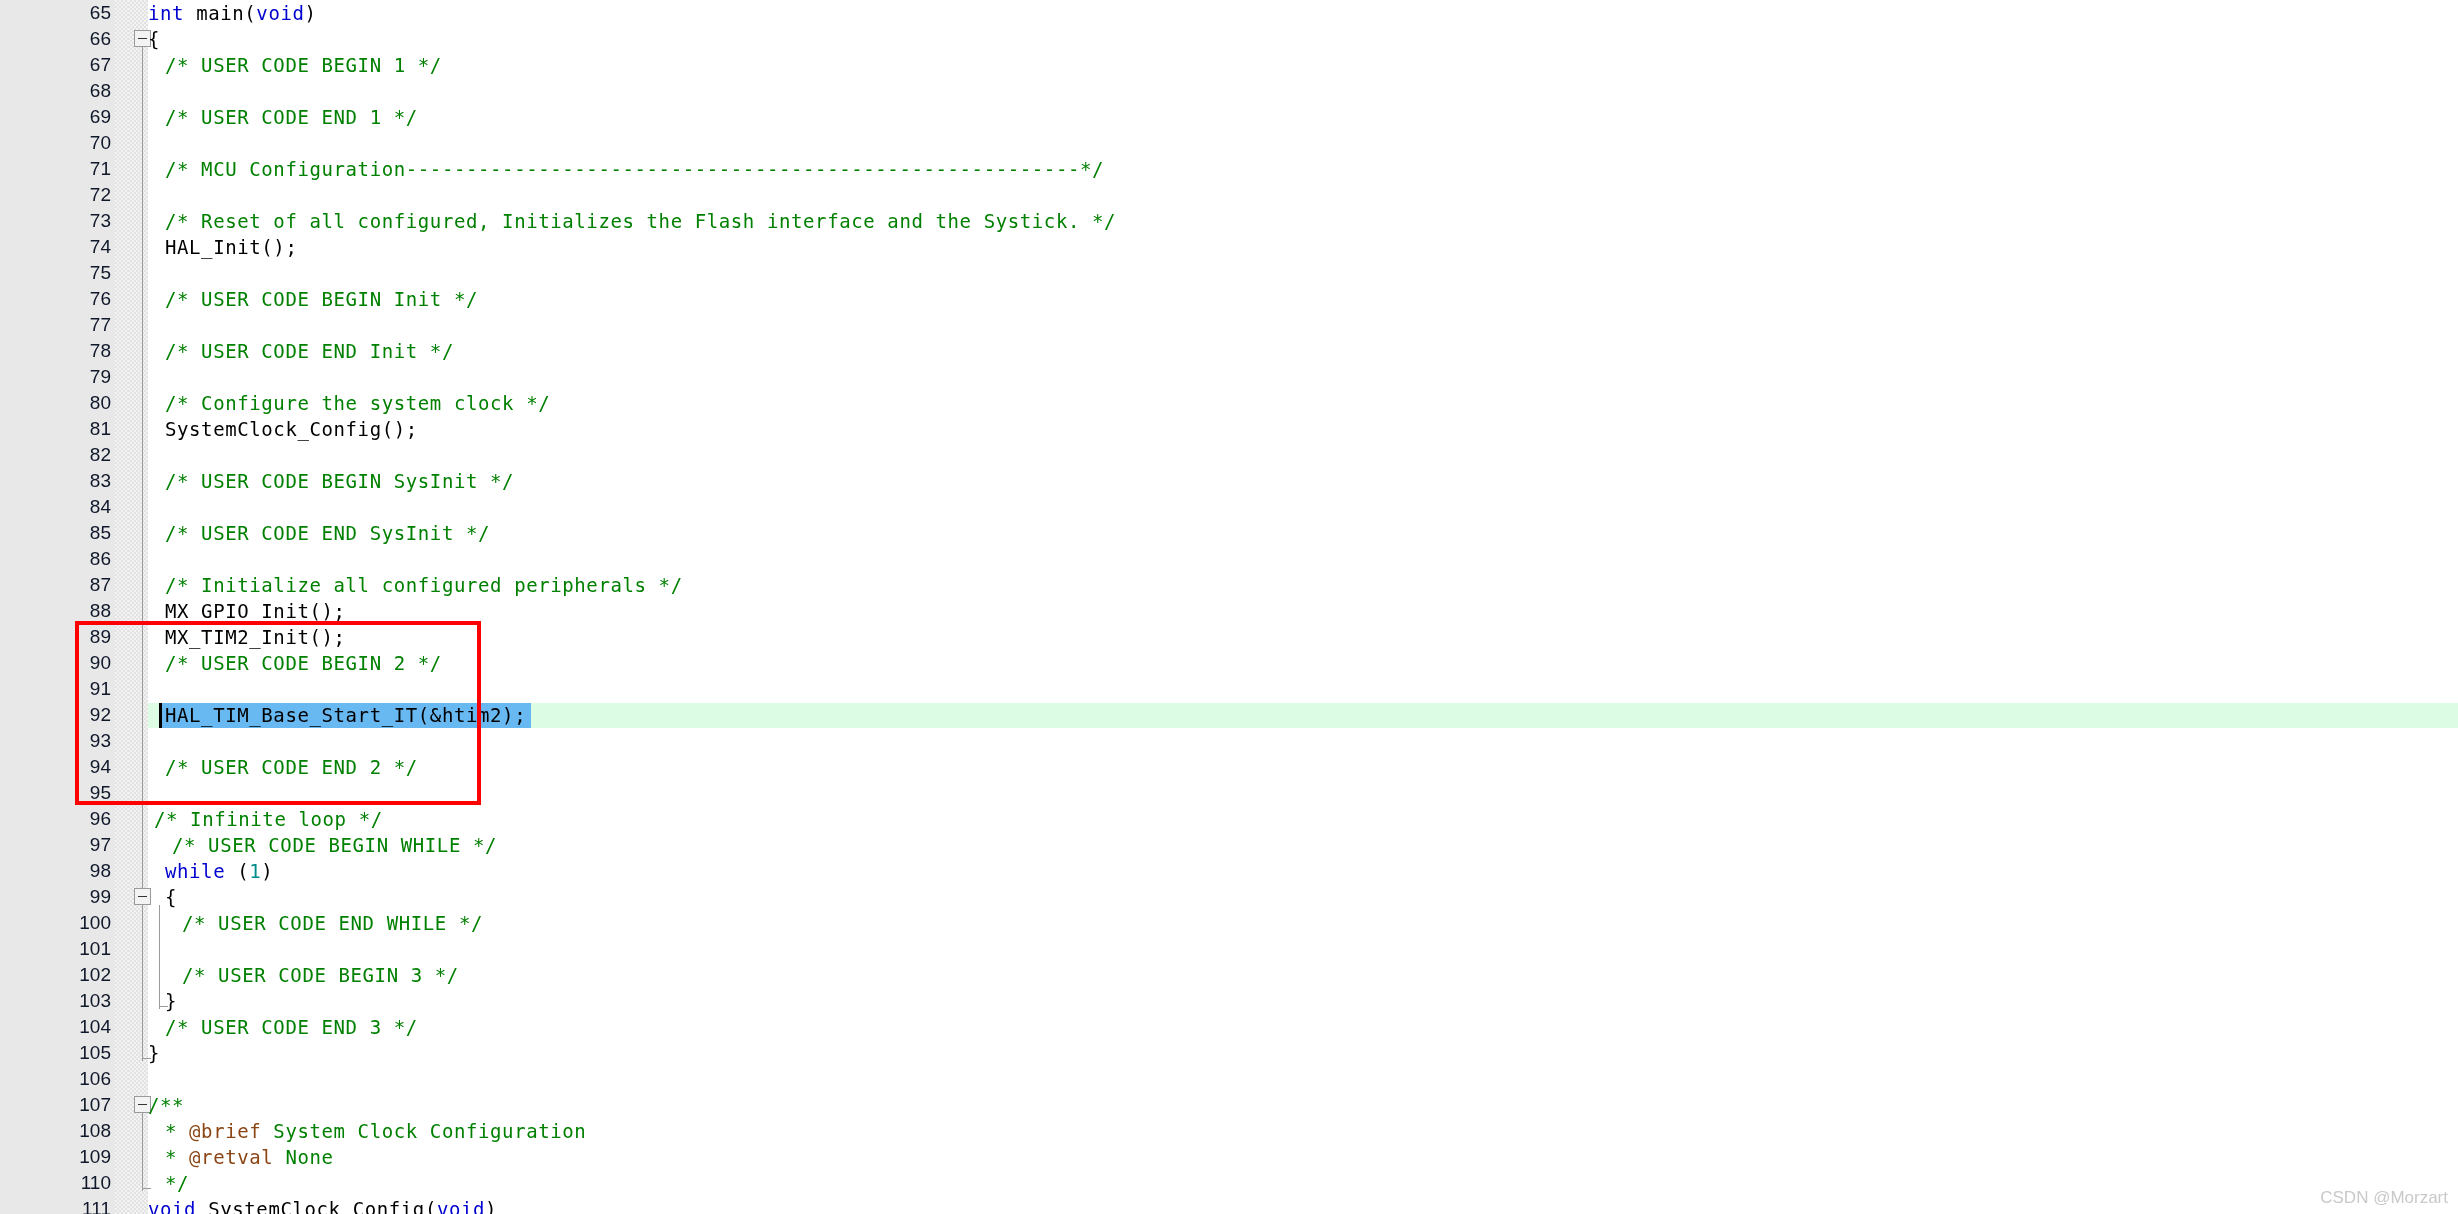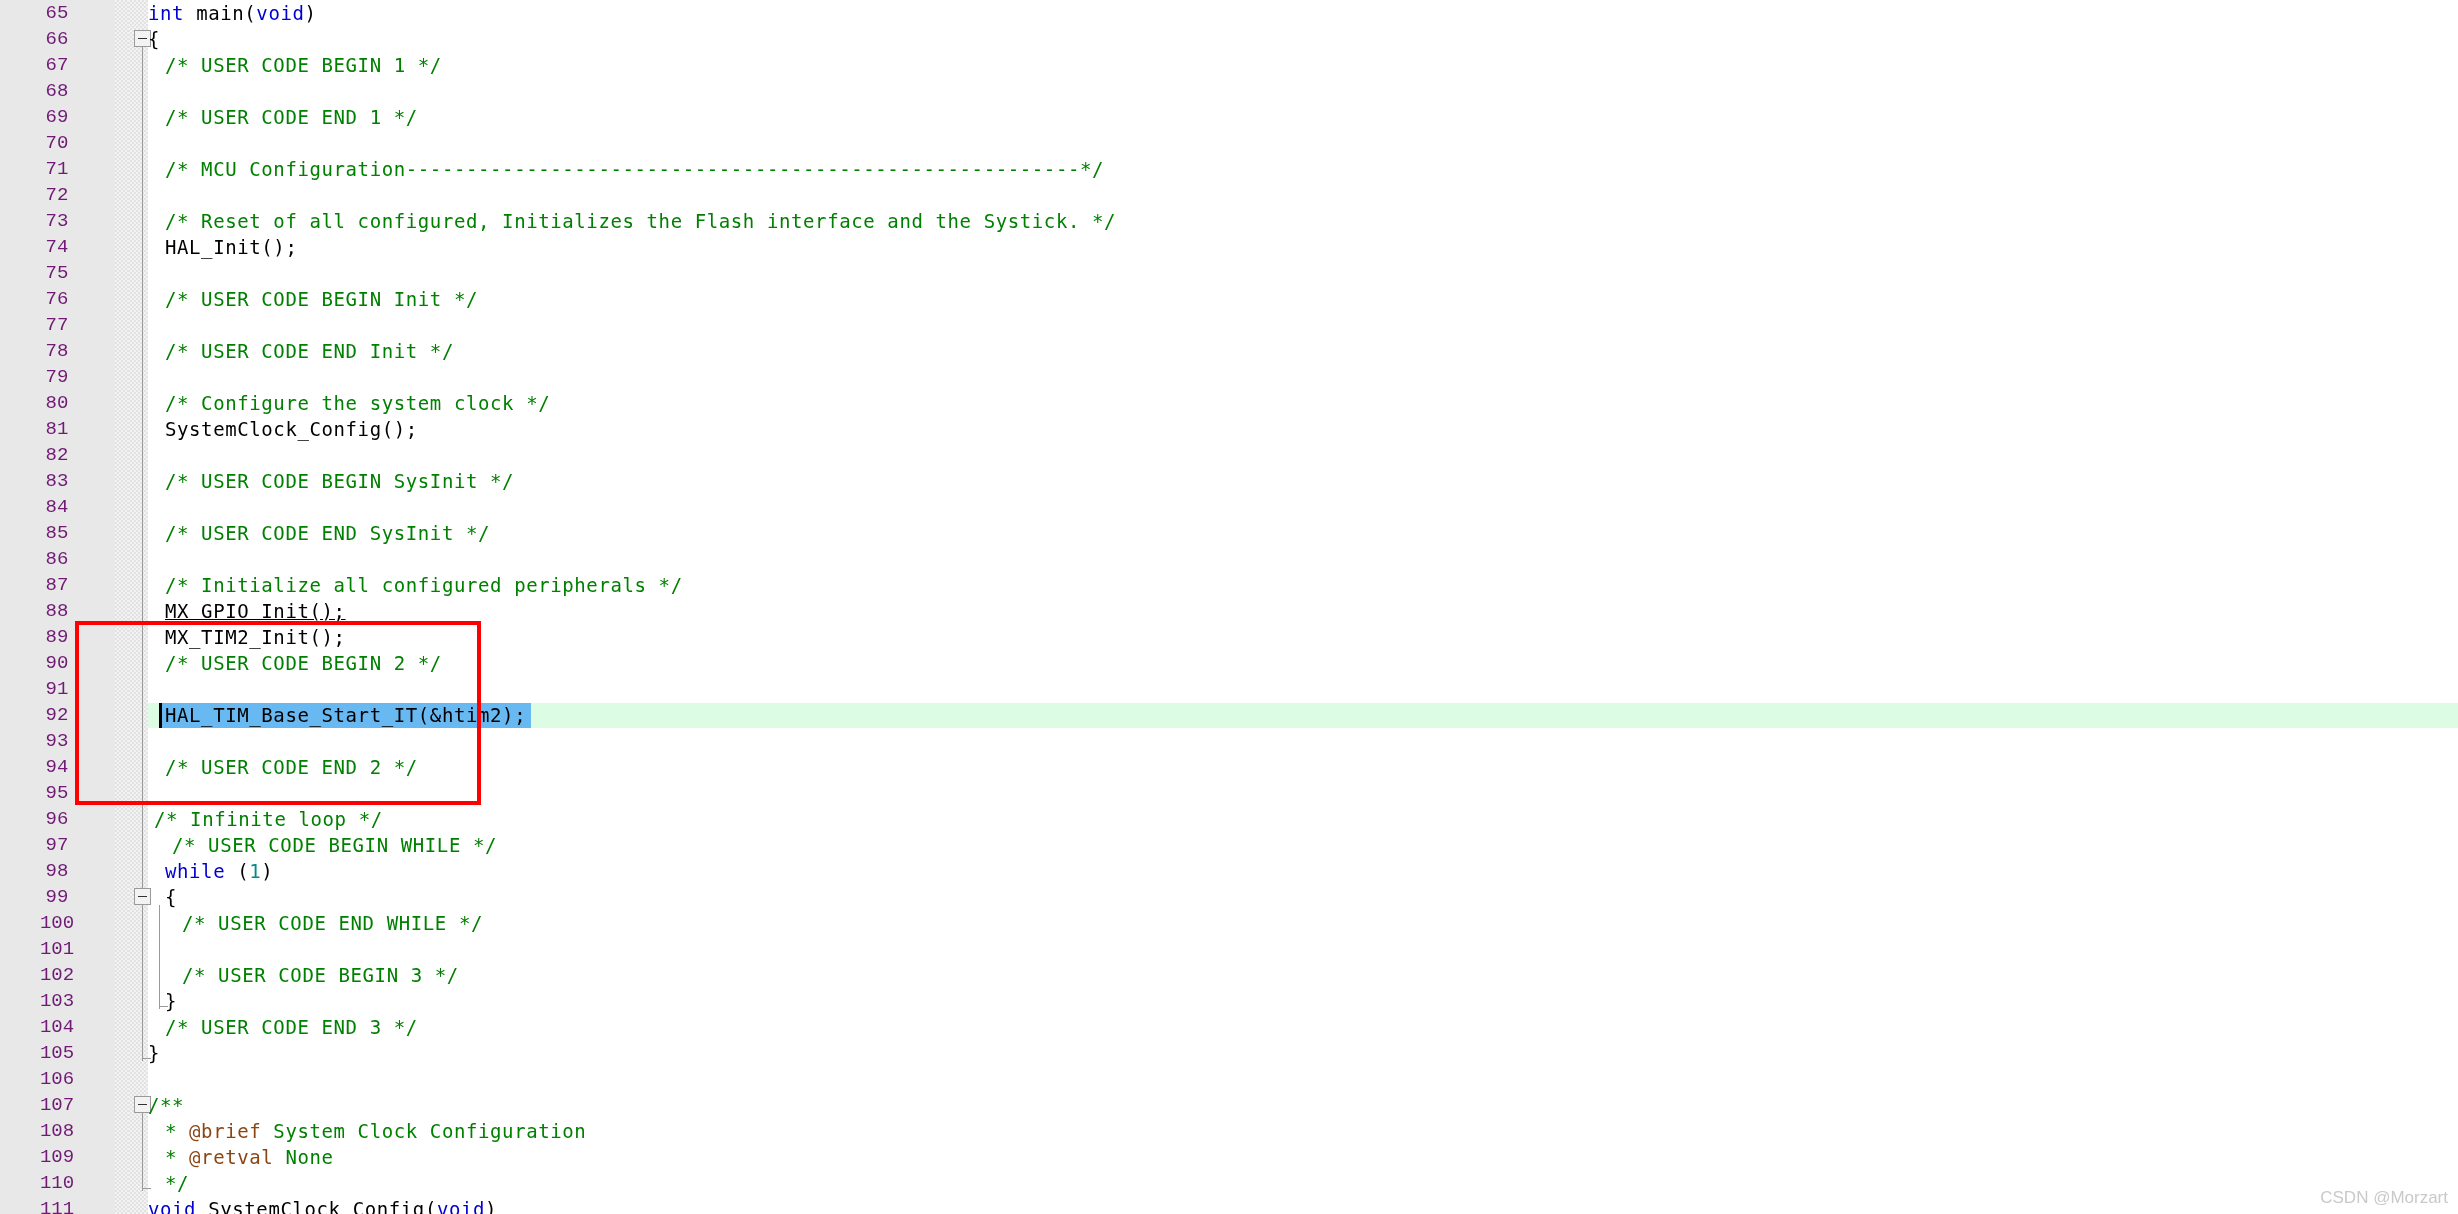--- a/index.html
+++ b/index.html
@@ -58,25 +58,25 @@
       linear-gradient(45deg, #e2e2e2 25%, transparent 25%, transparent 75%, #e2e2e2 75%),
       linear-gradient(45deg, #e2e2e2 25%, transparent 25%, transparent 75%, #e2e2e2 75%);
     background-size: 4px 4px;
     background-position: 0 0, 2px 2px;
   }
 
   .lnum {
     position: absolute;
     right: 4px;
     width: 108px;
-    text-align: center;
-    font-family: Liberation Mono, monospace;
+    text-align: right;
+    font-family: Liberation Sans, sans-serif;
     font-size: 19px;
     line-height: 26px;
-    color: #701a75;
+    color: #0f172a;
     letter-spacing: 0px;
   }
 
   
   .code-layer {
     position: absolute;
     left: 0;
     top: 0;
     width: 2458px;
     height: 1214px;
@@ -271,21 +271,21 @@
       <div class="cline" style="top: 338px; left: 165px;"><span class="t-com">/* USER CODE END Init */</span></div>
       <div class="cline" style="top: 364px; left: 148px;"></div>
       <div class="cline" style="top: 390px; left: 165px;"><span class="t-com">/* Configure the system clock */</span></div>
       <div class="cline" style="top: 416px; left: 165px;"><span class="t-plain">SystemClock_Config();</span></div>
       <div class="cline" style="top: 442px; left: 148px;"></div>
       <div class="cline" style="top: 468px; left: 165px;"><span class="t-com">/* USER CODE BEGIN SysInit */</span></div>
       <div class="cline" style="top: 494px; left: 148px;"></div>
       <div class="cline" style="top: 520px; left: 165px;"><span class="t-com">/* USER CODE END SysInit */</span></div>
       <div class="cline" style="top: 546px; left: 148px;"></div>
       <div class="cline" style="top: 572px; left: 165px;"><span class="t-com">/* Initialize all configured peripherals */</span></div>
-      <div class="cline" style="top: 598px; left: 165px; text-decoration: underline;"><span class="t-plain">MX_GPIO_Init();</span></div>
+      <div class="cline" style="top: 598px; left: 165px;"><span class="t-plain">MX_GPIO_Init();</span></div>
       <div class="cline" style="top: 624px; left: 165px;"><span class="t-plain">MX_TIM2_Init();</span></div>
       <div class="cline" style="top: 650px; left: 165px;"><span class="t-com">/* USER CODE BEGIN 2 */</span></div>
       <div class="cline" style="top: 676px; left: 148px;"></div>
       <div class="cline" style="top: 702px; left: 165px;"><span class="t-plain">HAL_TIM_Base_Start_IT(&amp;htim2);</span></div>
       <div class="cline" style="top: 728px; left: 148px;"></div>
       <div class="cline" style="top: 754px; left: 165px;"><span class="t-com">/* USER CODE END 2 */</span></div>
       <div class="cline" style="top: 780px; left: 148px;"></div>
       <div class="cline" style="top: 806px; left: 154px;"><span class="t-com">/* Infinite loop */</span></div>
       <div class="cline" style="top: 832px; left: 172px;"><span class="t-com">/* USER CODE BEGIN WHILE */</span></div>
       <div class="cline" style="top: 858px; left: 165px;"><span class="t-kw">while</span><span class="t-plain"> (</span><span class="t-num">1</span><span class="t-plain">)</span></div>

